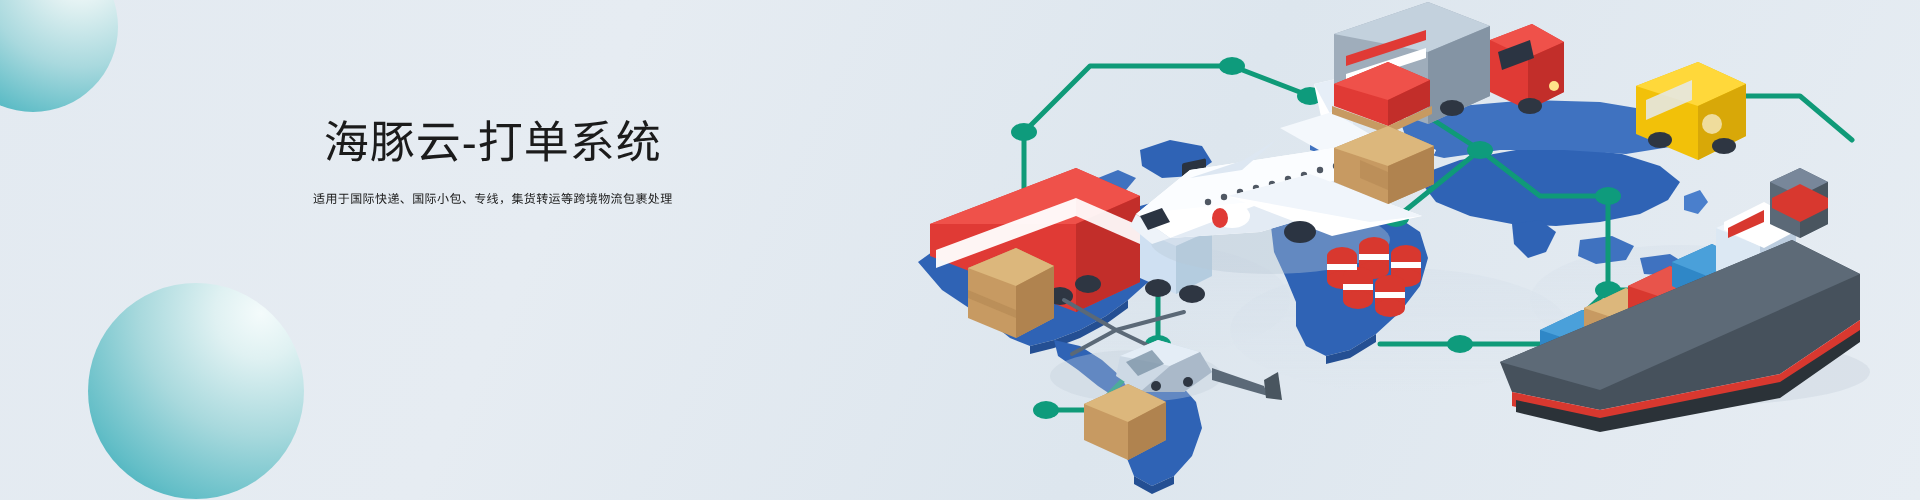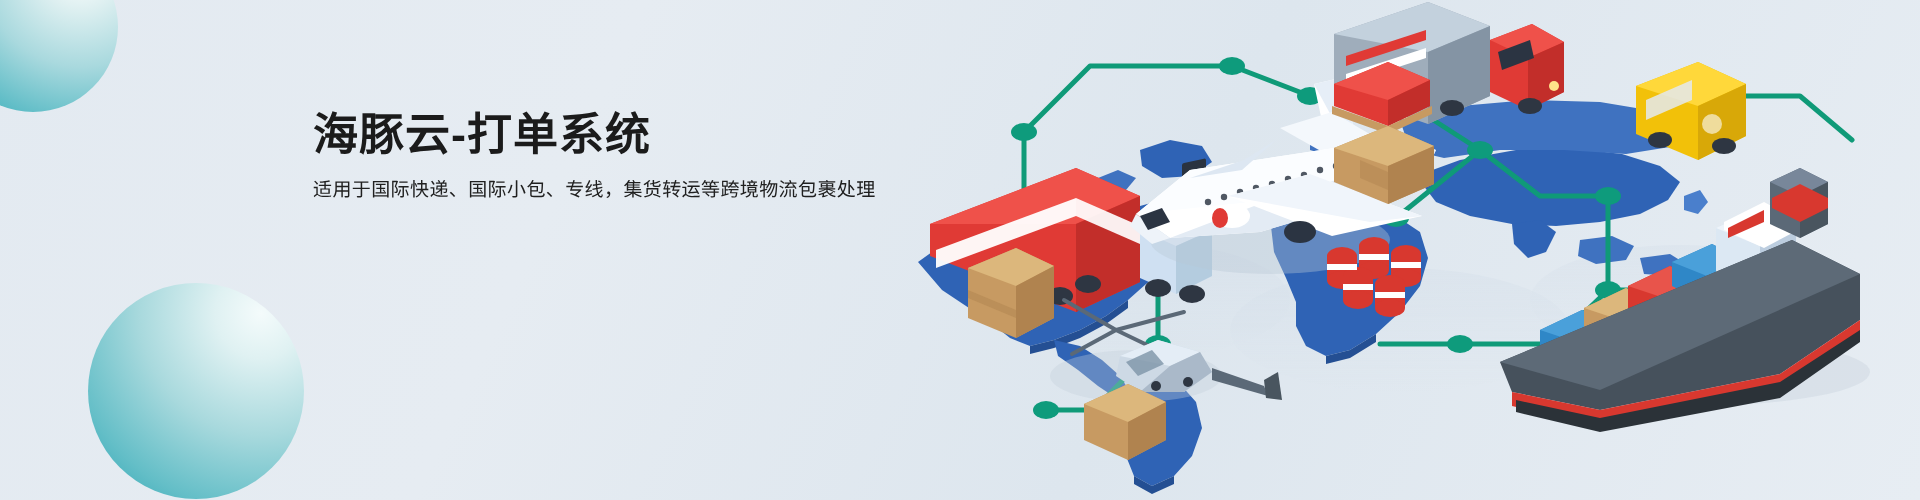--- a/index.html
+++ b/index.html
@@ -18,25 +18,25 @@
     left:-52px;top:-58px;width:170px;height:170px;
     background:radial-gradient(circle at 78% 16%,#ffffff 0%,#dff0f1 20%,#a9d9de 50%,#5dbcc6 80%,#35a9b6 100%);
   }
   .sphere-bl{
     left:88px;top:283px;width:216px;height:216px;
     background:radial-gradient(circle at 80% 14%,#f4fbfb 0%,#dff1f2 18%,#a8d9dd 48%,#63bec7 78%,#2aa3b2 100%);
   }
   
   .text-block{position:absolute;left:313px;top:108px;}
   .headline{
-    font-size:45px;font-weight:700;color:#1b1b1b;letter-spacing:1px;
-    line-height:1.18;margin:0;white-space:nowrap;
+    font-size:45px;font-weight:400;color:#1b1b1b;letter-spacing:1px;
+    line-height:1.18;margin:8px;white-space:nowrap;text-align:center;
   }
   .subhead{
-    margin:16px 0 0 0;font-size:19px;font-weight:400;color:#202020;
+    margin:22px 0 0 0;font-size:12px;font-weight:400;color:#202020;
     letter-spacing:.4px;line-height:1.4;white-space:nowrap;
   }
   
   .illustration{position:absolute;right:0;top:0;width:1080px;height:500px;}
   .illustration svg{display:block;width:1080px;height:500px;}
 </style>
 </head>
 <body>
 
 <div class="banner">

